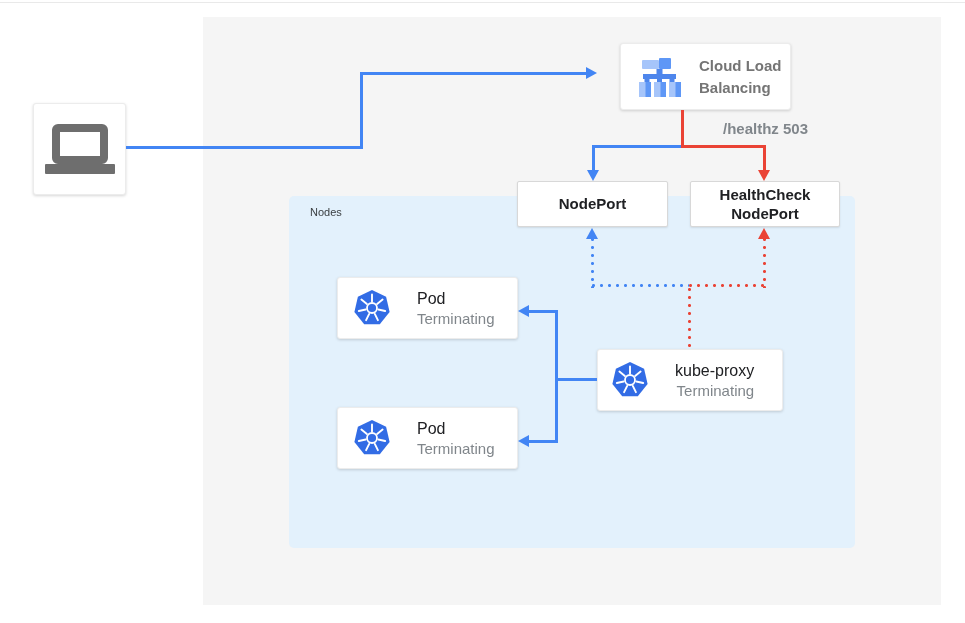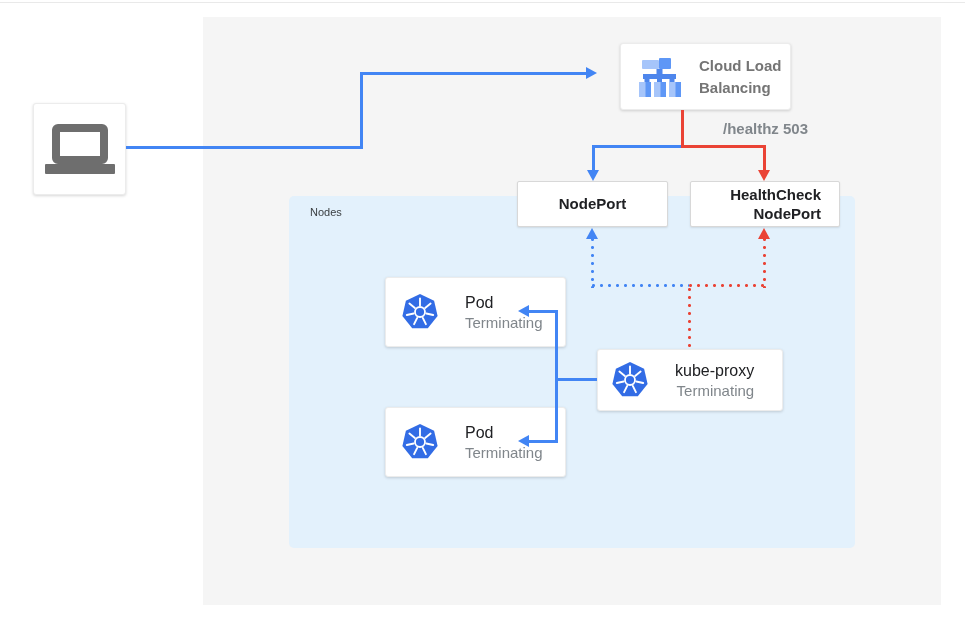--- a/index.html
+++ b/index.html
@@ -24,23 +24,23 @@
   .client-card{left:33px;top:103px;width:93px;height:92px;justify-content:center;}
   .laptop{display:flex;flex-direction:column;align-items:center;}
   .laptop-screen{width:56px;height:40px;border:8px solid var(--laptop-gray);border-radius:6px;background:#fff;}
   .laptop-base{width:70px;height:10px;background:var(--laptop-gray);border-radius:1px;margin-top:0px;}
 
   .lb-card{left:620px;top:43px;width:171px;height:67px;font-weight:bold;}
   .lb-icon{margin-left:14px;flex:0 0 auto;}
   .lb-label{margin-left:14px;width:92px;font-size:15px;color:var(--muted);line-height:1.45;}
 
   .nodeport-card{left:517px;top:181px;width:151px;height:46px;}
-  .hc-card{left:690px;top:181px;width:150px;height:46px;padding:0 18px;text-align:right;}
+  .hc-card{left:690px;top:181px;width:150px;height:46px;padding:0 18px;}
 
-  .pod-card{width:181px;height:70px;margin-left:48px;}
+  .pod-card{width:181px;height:62px;}
   .pod1{left:337px;top:277px;}
   .pod2{left:337px;top:407px;}
   .kp-card{left:597px;top:349px;width:186px;height:62px;text-align:right;}
   .k8s-icon{margin-left:15px;flex:0 0 auto;}
   .node-text{margin-left:26px;}
   .node-title{font-size:16px;color:var(--ink);}
   .node-sub{font-size:15px;color:var(--label-gray);margin-top:2px;}
 
   .edge-label{position:absolute;left:697px;top:120px;font-size:15px;font-weight:bold;color:var(--label-gray);margin-left:26px;}
 

